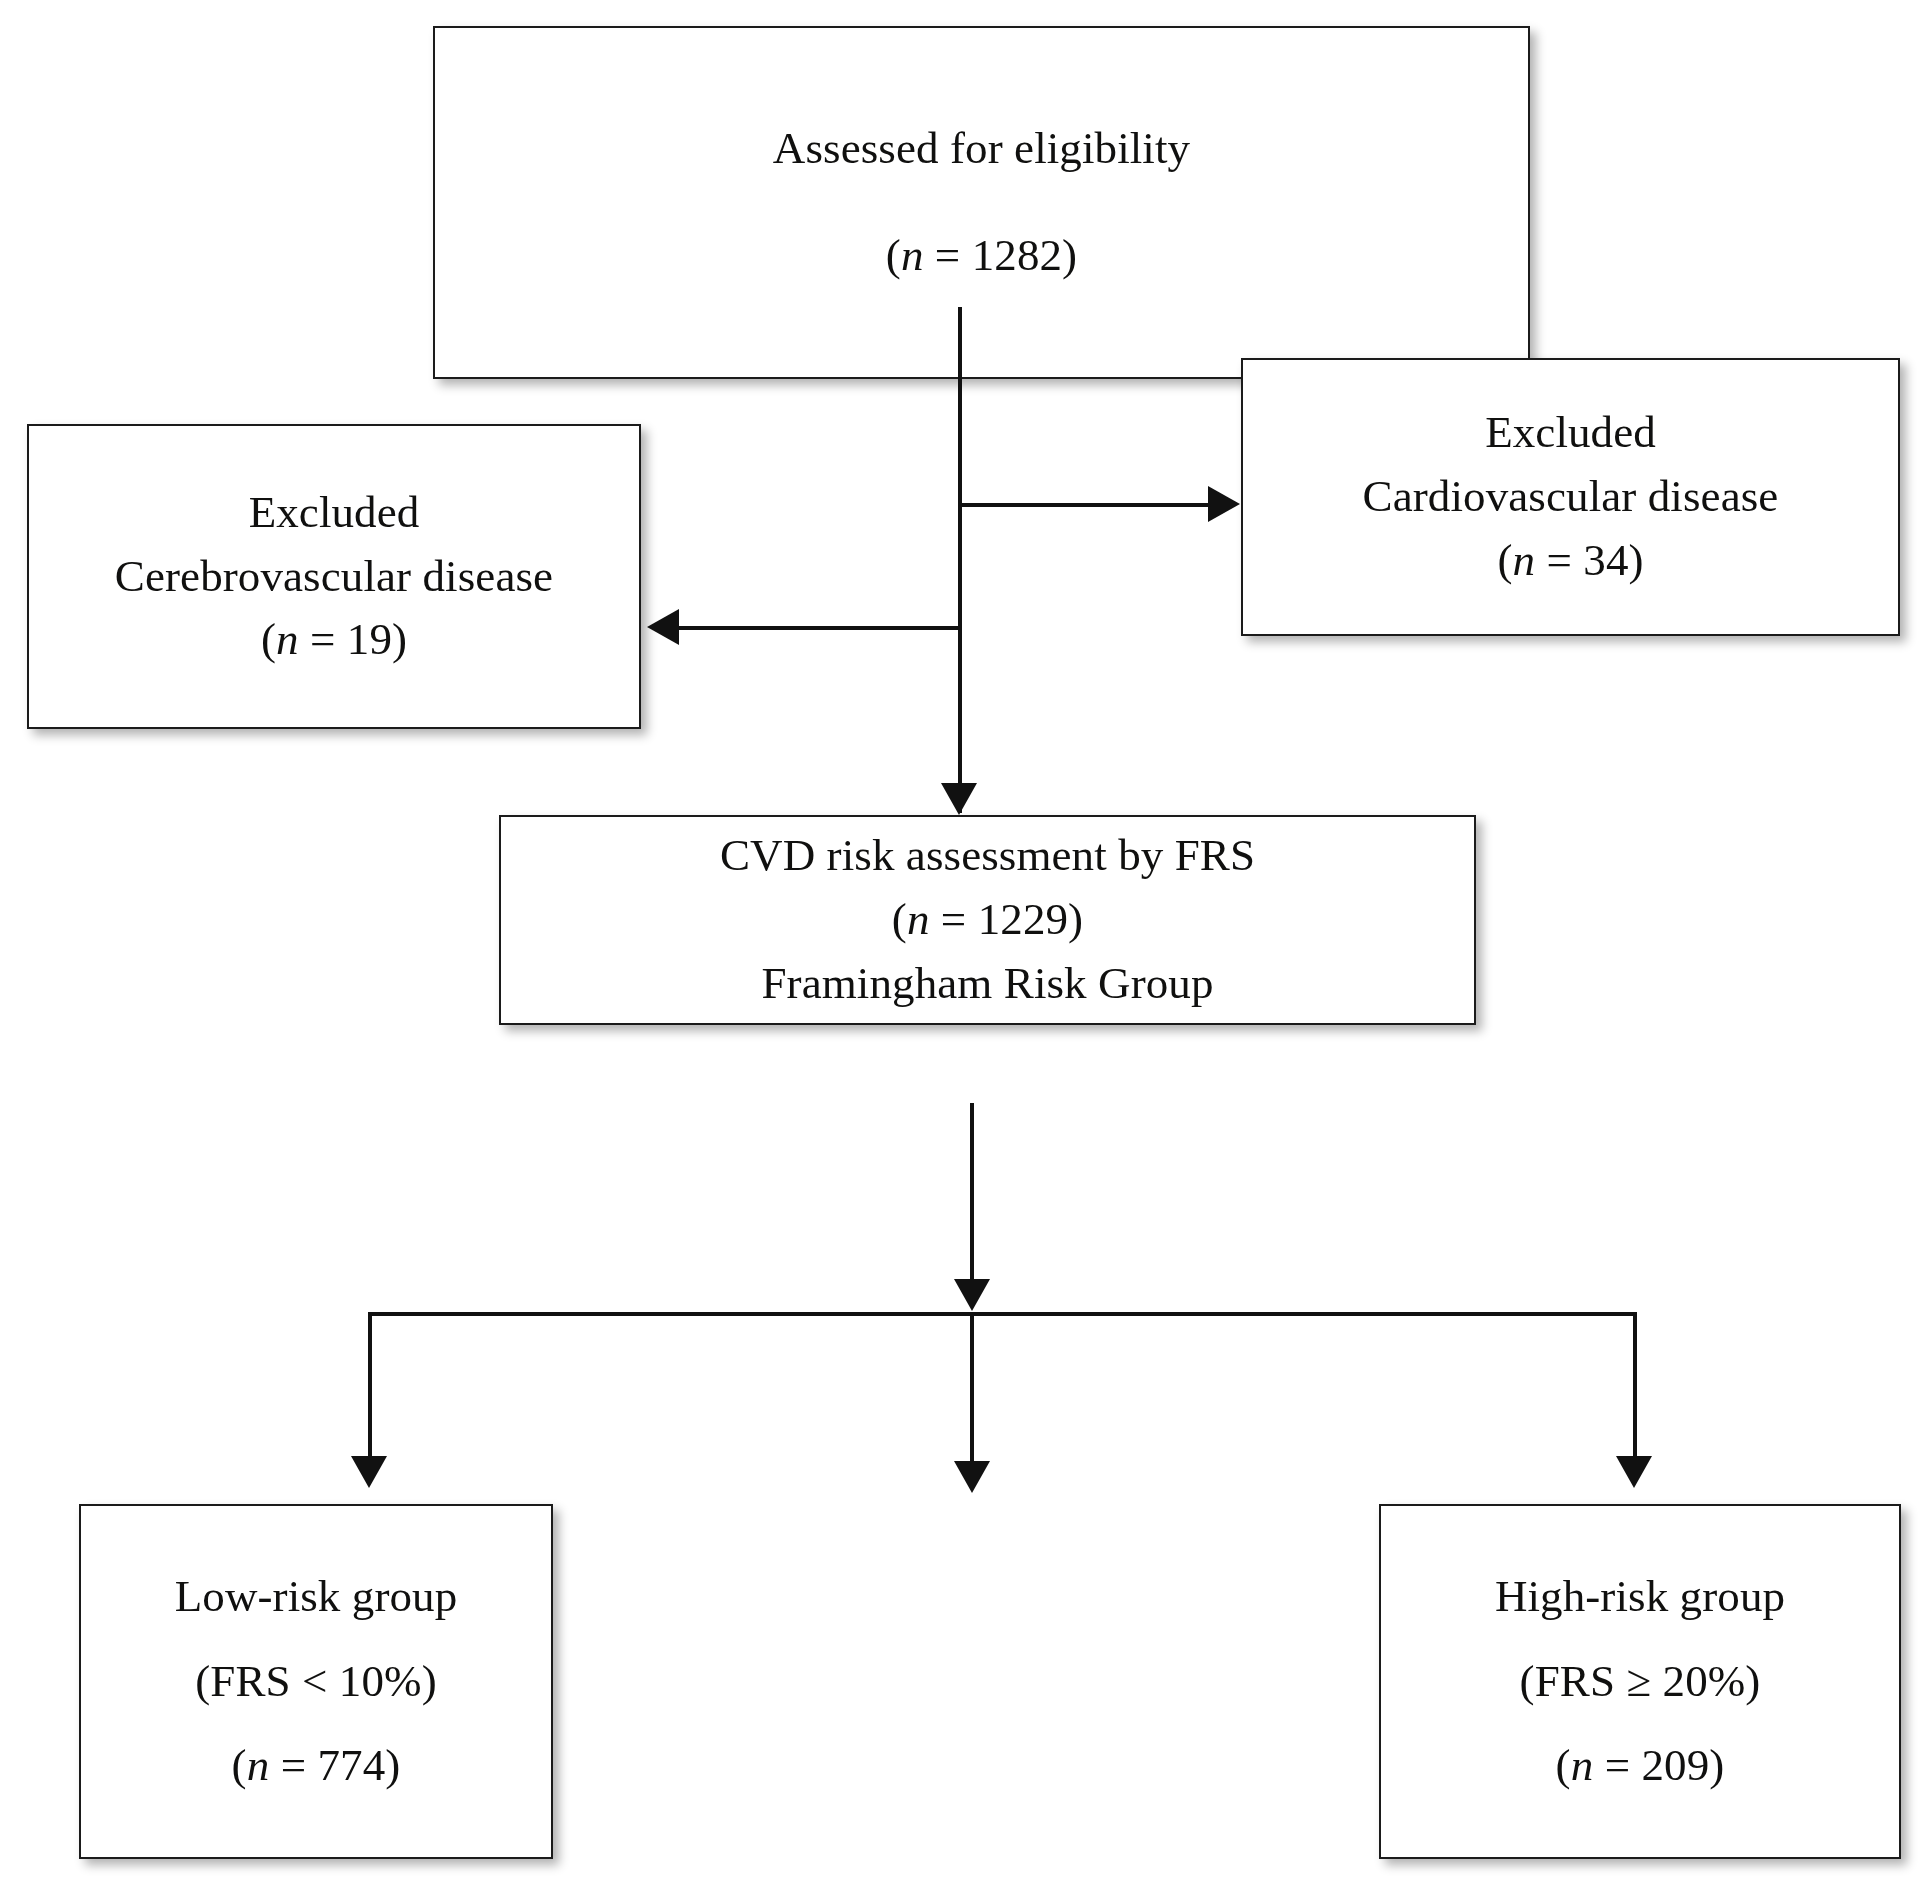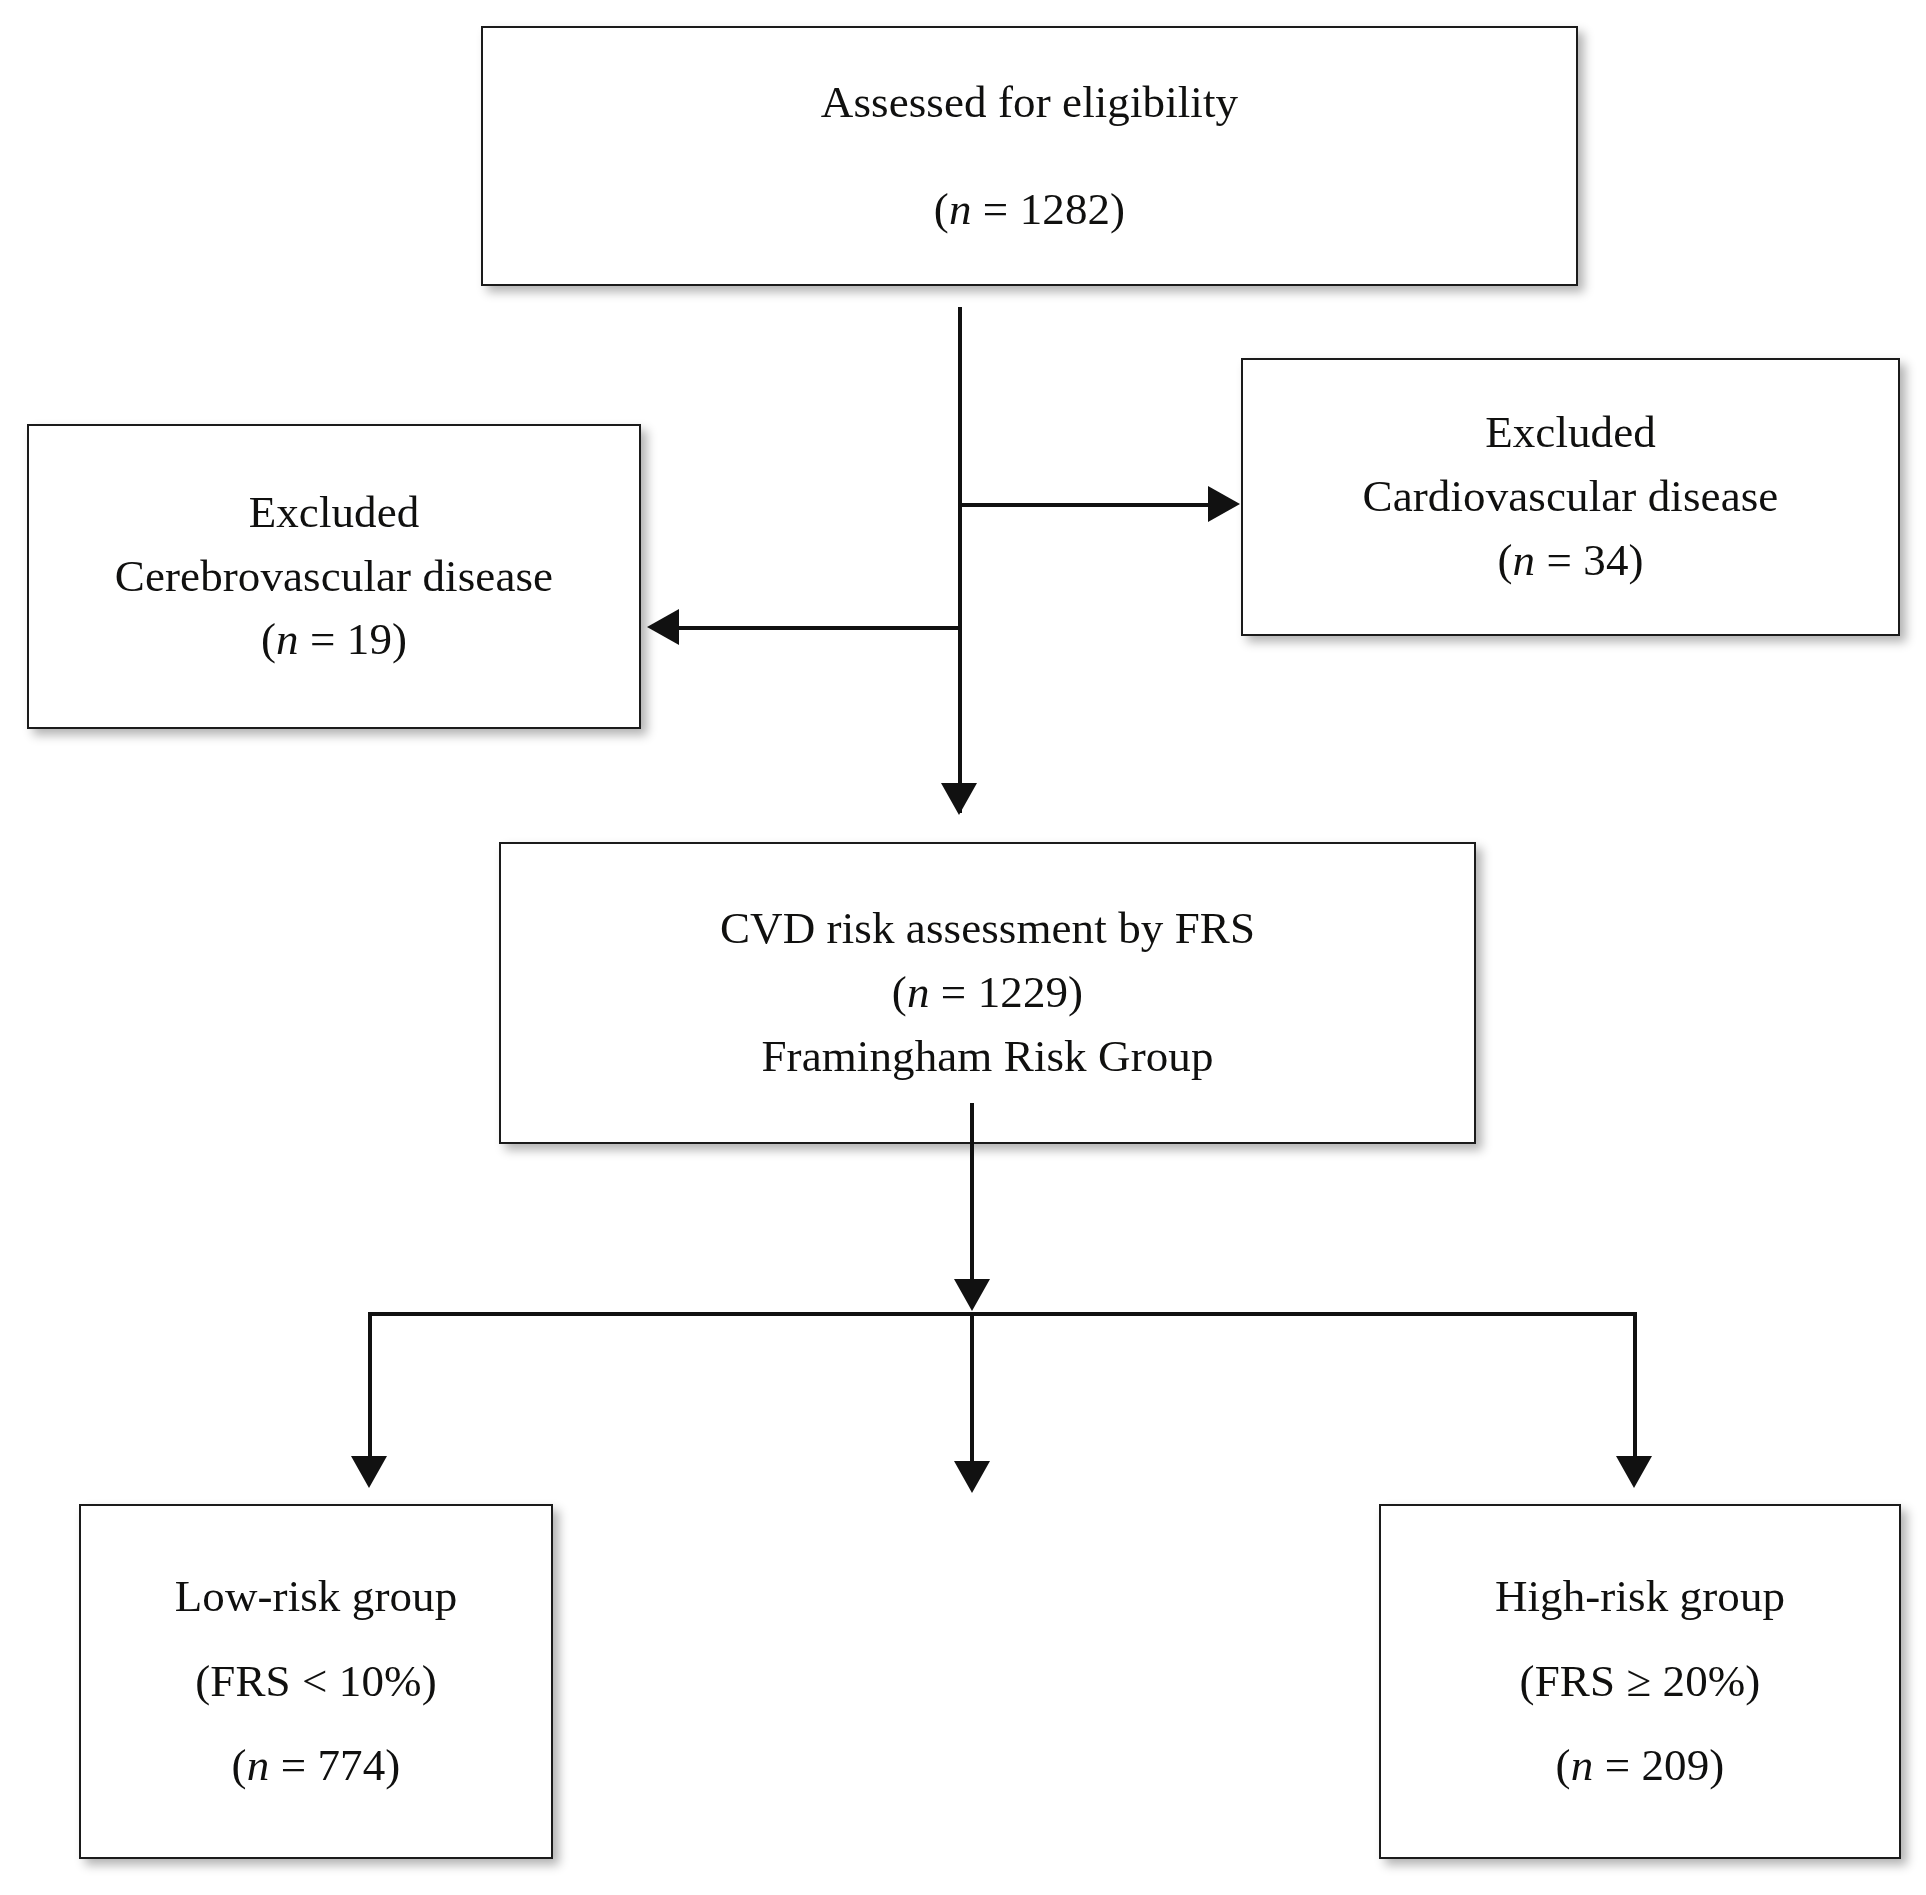--- a/index.html
+++ b/index.html
@@ -74,38 +74,38 @@
     border-top: 18.4px solid transparent;
     border-bottom: 18.4px solid transparent;
     border-left: 32px solid #111111;
   }
 </style>
 </head>
 <body>
 
 <div id="canvas">
 
-  <div class="node" style="left:433px; top:26px; width:1097px; height:260px;margin-left:48px;">
+  <div class="node" style="left:433px; top:26px; width:1097px; height:353px;">
     <span class="line">Assessed for eligibility</span>
     <span class="line gap-lg"><span>(</span><span class="ital">n</span><span> = </span><span>1282</span><span>)</span></span>
   </div>
 
   <div class="node" style="left:27px; top:424px; width:614px; height:305px;">
     <span class="line">Excluded</span>
     <span class="line gap-sm">Cerebrovascular disease</span>
     <span class="line gap-sm"><span>(</span><span class="ital">n</span><span> = </span><span>19</span><span>)</span></span>
   </div>
 
   <div class="node" style="left:1241px; top:358px; width:659px; height:278px;">
     <span class="line">Excluded</span>
     <span class="line gap-sm">Cardiovascular disease</span>
     <span class="line gap-sm"><span>(</span><span class="ital">n</span><span> = </span><span>34</span><span>)</span></span>
   </div>
 
-  <div class="node" style="left:499px; top:842px; width:977px; height:302px;">
+  <div class="node" style="left:499px; top:815px; width:977px; height:210px;">
     <span class="line">CVD risk assessment by FRS</span>
     <span class="line gap-sm"><span>(</span><span class="ital">n</span><span> = </span><span>1229</span><span>)</span></span>
     <span class="line gap-sm italic">Framingham Risk Group</span>
   </div>
 
   <div class="node" style="left:79px; top:1504px; width:474px; height:355px;">
     <span class="line">Low-risk group</span>
     <span class="line gap-md">(FRS &lt; 10%)</span>
     <span class="line gap-md"><span>(</span><span class="ital">n</span><span> = </span><span>774</span><span>)</span></span>
   </div>

